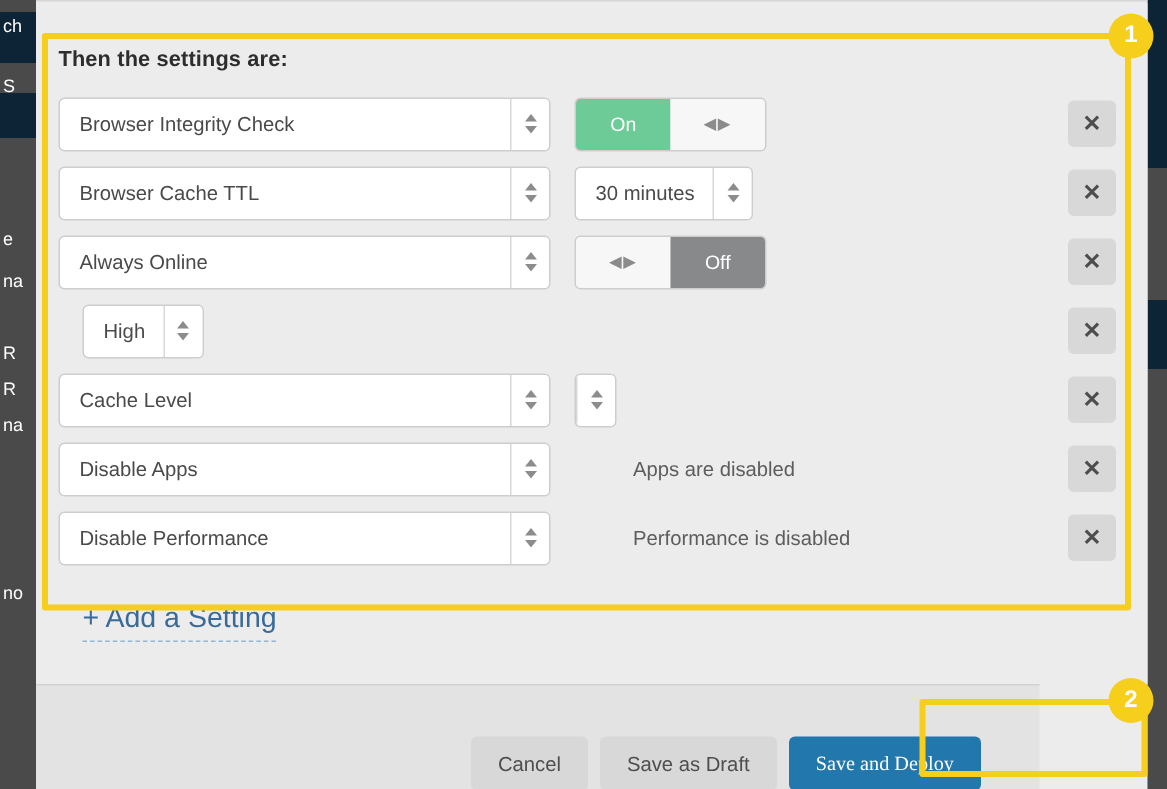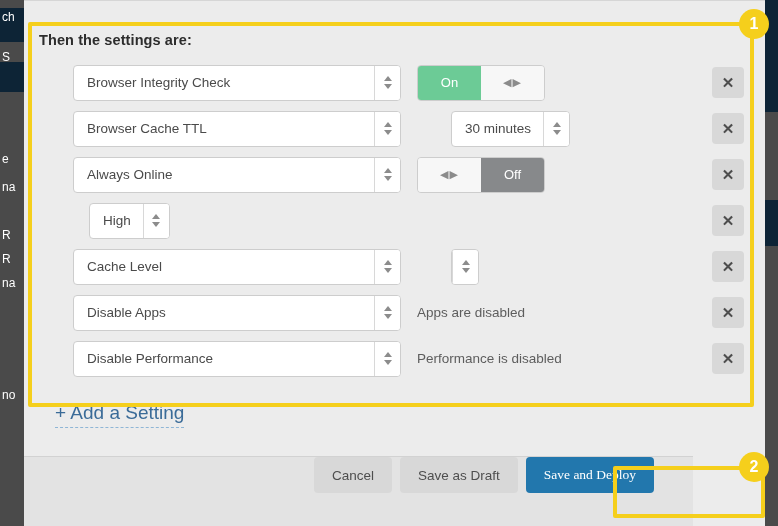--- a/index.html
+++ b/index.html
@@ -104,21 +104,20 @@
     box-sizing: border-box;
     height: 36px;
     background: #fff;
     border: 1px solid #cdcdcd;
     border-radius: 4px;
     display: flex;
     align-items: stretch;
     font-size: 13.5px;
     color: #4a4a4a;
     overflow: hidden;
-    margin-left: 34px;
   }
   .sel .sel-val {
     display: flex;
     align-items: center;
     padding: 0 12px 0 13px;
     white-space: nowrap;
   }
   .sel .sel-arrows {
     width: 25px;
     border-left: 1px solid #d8d8d8;
@@ -177,20 +176,21 @@
   .handle-glyph {
     font-size: 11px;
     letter-spacing: 1px;
     color: #8b8b8b;
   }
 
   .plain-text {
     font-size: 13.5px;
     color: #5d5d5d;
     white-space: nowrap;
+    margin-left: 39px;
   }
 
   .del-btn {
     box-sizing: border-box;
     width: 32px;
     height: 31px;
     background: #d8d8d8;
     border: none;
     border-radius: 4px;
     color: #4d4d4d;
@@ -222,21 +222,21 @@
   #modal-footer {
     position: absolute;
     left: 0;
     top: 455px;
     width: 669px;
     height: 71px;
     background: #e3e3e3;
     border-top: 1px solid #d2d2d2;
     box-sizing: border-box;
     display: flex;
-    align-items: flex-start;
+    align-items: flex-end;
     justify-content: flex-end;
   }
   .footer-btn {
     box-sizing: border-box;
     height: 36px;
     border: none;
     border-radius: 4px;
     font-size: 13.5px;
     font-family: "Liberation Sans", sans-serif;
     cursor: pointer;

